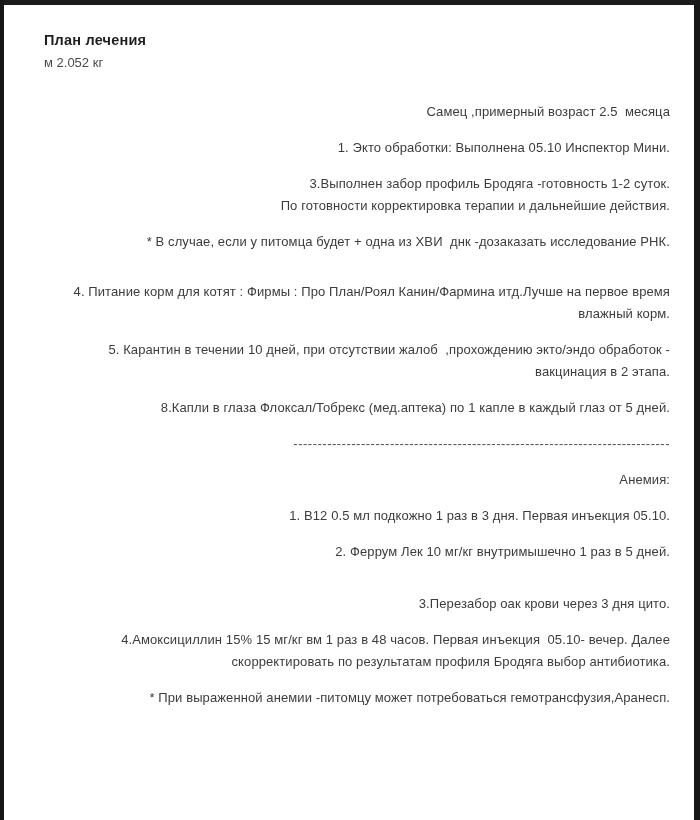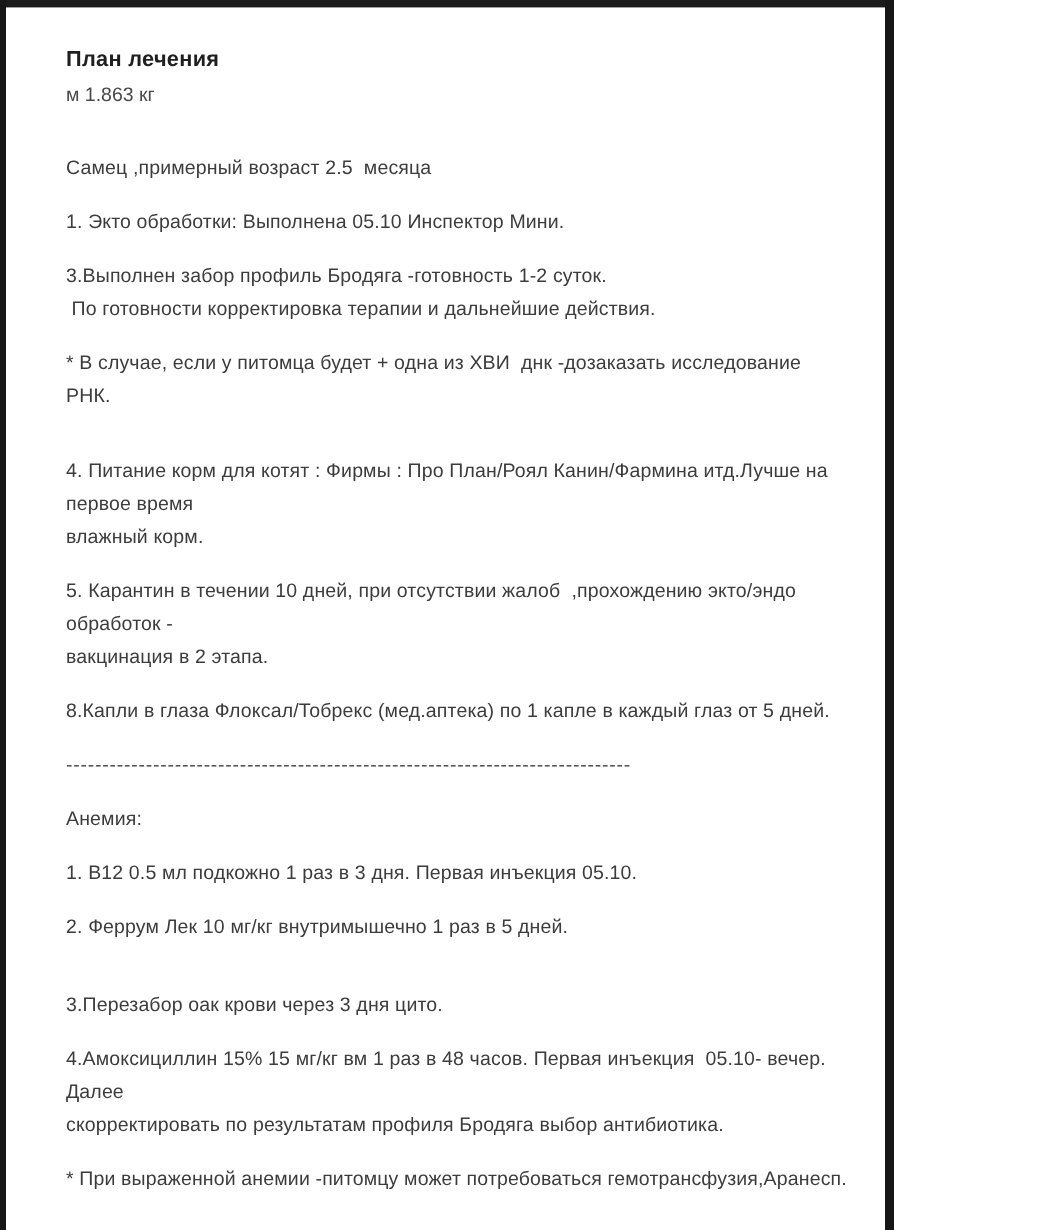--- a/index.html
+++ b/index.html
@@ -4,24 +4,23 @@
 <style>
   html, body { margin: 0; padding: 0; }
   body {
     width: 700px; height: 820px;
     background: #ffffff;
     font-family: "Liberation Sans", sans-serif;
     overflow: hidden;
   }
   .screen {
     position: relative;
-    width: 571px; height: 820px;
-    background: #c2410c;
+    width: 700px; height: 820px;
+    background: #fdba74;
     overflow: hidden;
-    padding-left: 25px;
   }
   .edge-top {
     position: absolute; top: 0; left: 0; right: 0;
     height: 5px; background: #1b1b1b;
   }
   .edge-left {
     position: absolute; top: 0; bottom: 0; left: 0;
     width: 4px; background: #161616;
   }
   .edge-right {
@@ -50,41 +49,42 @@
     color: #4a4a4a;
   }
   .para {
     margin: 14px 0 0 0;
     font-size: 13px;
     line-height: 22px;
     color: #3c3c3c;
     max-width: 648px;
     white-space: pre-wrap;
     letter-spacing: 0.1px;
+    text-align: right;
   }
   .gap-xl { margin-top: 30px; }
   .gap-lg { margin-top: 28px; }
   .divider {
     color: #4f4f4f;
     letter-spacing: 0.5px;
     white-space: nowrap;
     overflow: hidden;
   }
 </style>
 </head>
 <body>
 
 <div class="screen">
   <div class="edge-top"></div>
   <div class="edge-left"></div>
   <div class="edge-right"></div>
 
   <div class="page">
     <h1 class="doc-title">План лечения</h1>
-    <p class="doc-sub">м 1.863 кг</p>
+    <p class="doc-sub">м 2.052 кг</p>
 
     <p class="para gap-xl">Самец ,примерный возраст 2.5  месяца</p>
     <p class="para">1. Экто обработки: Выполнена 05.10 Инспектор Мини.</p>
     <p class="para">3.Выполнен забор профиль Бродяга -готовность 1-2 суток.
  По готовности корректировка терапии и дальнейшие действия.</p>
     <p class="para">* В случае, если у питомца будет + одна из ХВИ  днк -дозаказать исследование РНК.</p>
     <p class="para gap-lg">4. Питание корм для котят : Фирмы : Про План/Роял Канин/Фармина итд.Лучше на первое время
 влажный корм.</p>
     <p class="para">5. Карантин в течении 10 дней, при отсутствии жалоб  ,прохождению экто/эндо обработок -
 вакцинация в 2 этапа.</p>

